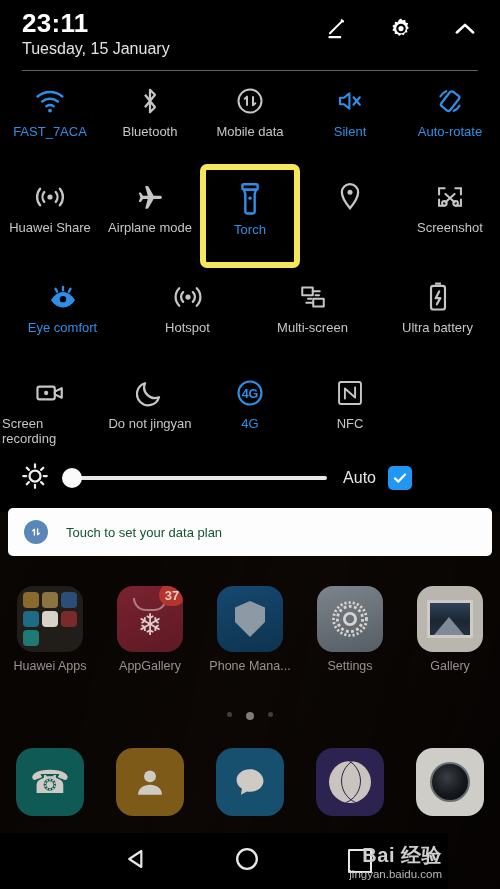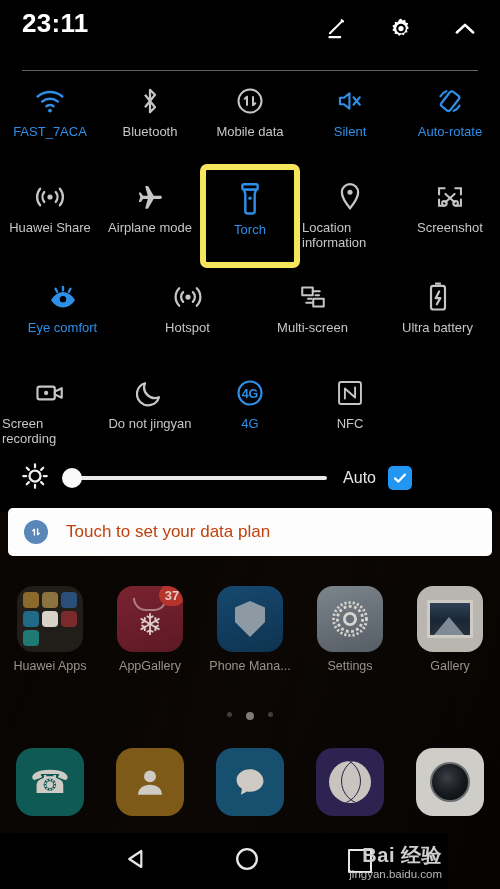--- a/index.html
+++ b/index.html
@@ -174,21 +174,21 @@
   #notif-card{
     position:absolute; left:8px; top:508px; width:484px; height:48px;
     background:#fdfdfd; border-radius:5px;
     display:flex; align-items:center; padding:0 16px; gap:18px;
   }
   #notif-icon{
     width:24px; height:24px; border-radius:50%; background:#5b87b8;
     display:flex; align-items:center; justify-content:center;
     color:#fff; font-size:12px;
   }
-  #notif-text{ font-size:17px; color:#c2410c; }
+  #notif-text{ font-size:13px; color:#14532d; }
 
   
   #nav-bar{
     position:absolute; left:0; bottom:0; width:448px; height:56px;
     background:#000; display:flex; align-items:center;
   }
   .nav-btn{ position:absolute; top:50%; transform:translateY(-50%); cursor:pointer; }
   #nav-back{ left:124px; }
   #nav-home{ left:233px; }
   #nav-recent{
@@ -299,20 +299,21 @@
     <div class="dock-ico d-camera">
         <div class="cam-lens"></div>
       </div>
   </div>
 </div>
 
 <div id="qs-panel">
 
   <div id="qs-header">
     <div id="clock">23:11</div>
+    <div id="date">Tuesday, 15 January</div>
     <div id="hdr-icons">
       <div class="hicon">
         <svg width="26" height="26" viewBox="0 0 24 24" stroke="#fff" stroke-width="1.9" fill="none" stroke-linecap="round">
           <path d="M17 4.5 L5.5 16"></path>
             <path d="M16.3 3.8 L17.6 5.1"></path>
             <path d="M5 19.5 H15"></path>
         </svg>
       </div>
       <div class="hicon">
         <svg width="26" height="26" viewBox="0 0 24 24" fill="#fff">
@@ -419,21 +420,20 @@
       <div class="qs-label">Torch</div>
     </div>
 
     <div class="qs-tile">
       <div class="qs-icon">
         <svg width="26" height="32" viewBox="0 0 18 24" fill="none" stroke="#c6c6c6" stroke-width="1.7">
           <path d="M9 2.4c-3.4 0-6.1 2.7-6.1 6.1 0 4.6 6.1 12 6.1 12s6.1-7.4 6.1-12c0-3.4-2.7-6.1-6.1-6.1z"></path>
           <circle cx="9" cy="8.4" r="1.9" fill="#c6c6c6" stroke="none"></circle>
         </svg>
       </div>
-      <div class="qs-label">Location information</div>
     </div>
 
     <div class="qs-tile">
       <div class="qs-icon">
         <svg width="32" height="28" viewBox="0 0 24 22" fill="none" stroke="#c6c6c6" stroke-width="1.6" stroke-linecap="round">
           <path d="M3.4 9V4.2h4.4M20.6 9V4.2h-4.4M3.4 13v4.8h4.4M20.6 13v4.8h-4.4"></path>
           <path d="M8.4 8.6l7.2 6.6M15.6 8.6l-7.2 6.6"></path>
           <circle cx="7.6" cy="16" r="1.8"></circle>
             <circle cx="16.4" cy="16" r="1.8"></circle>
         </svg>

